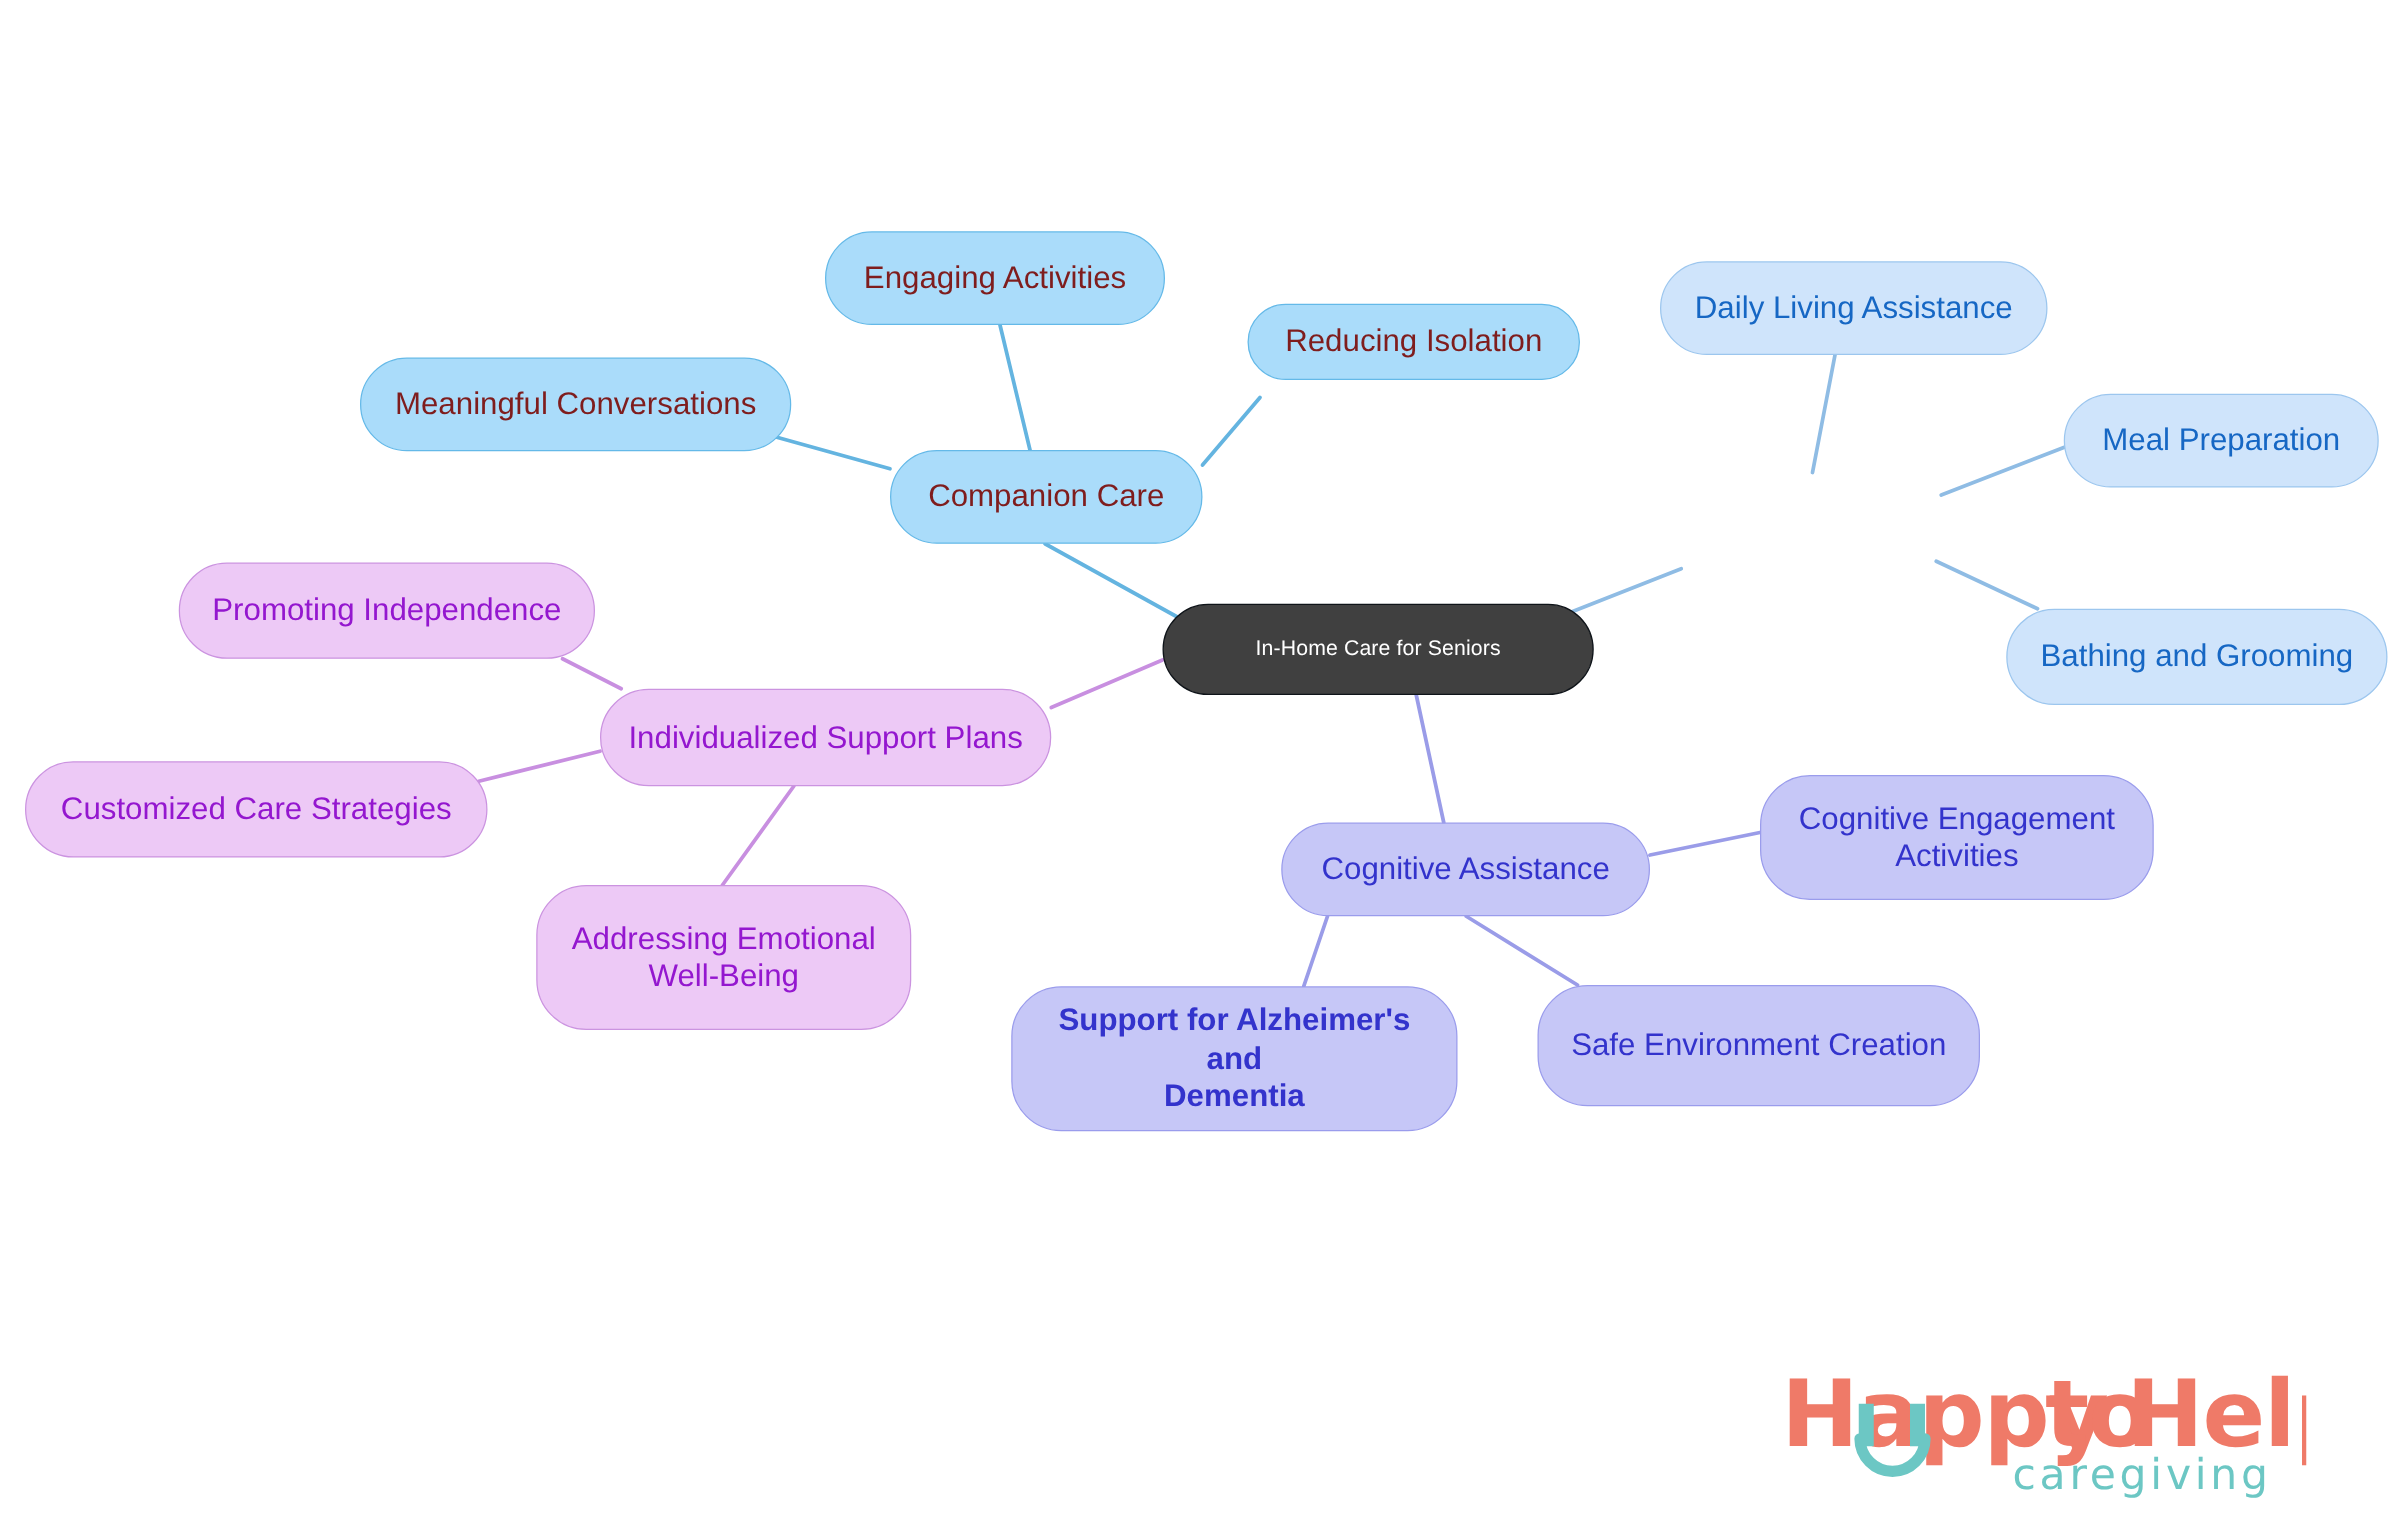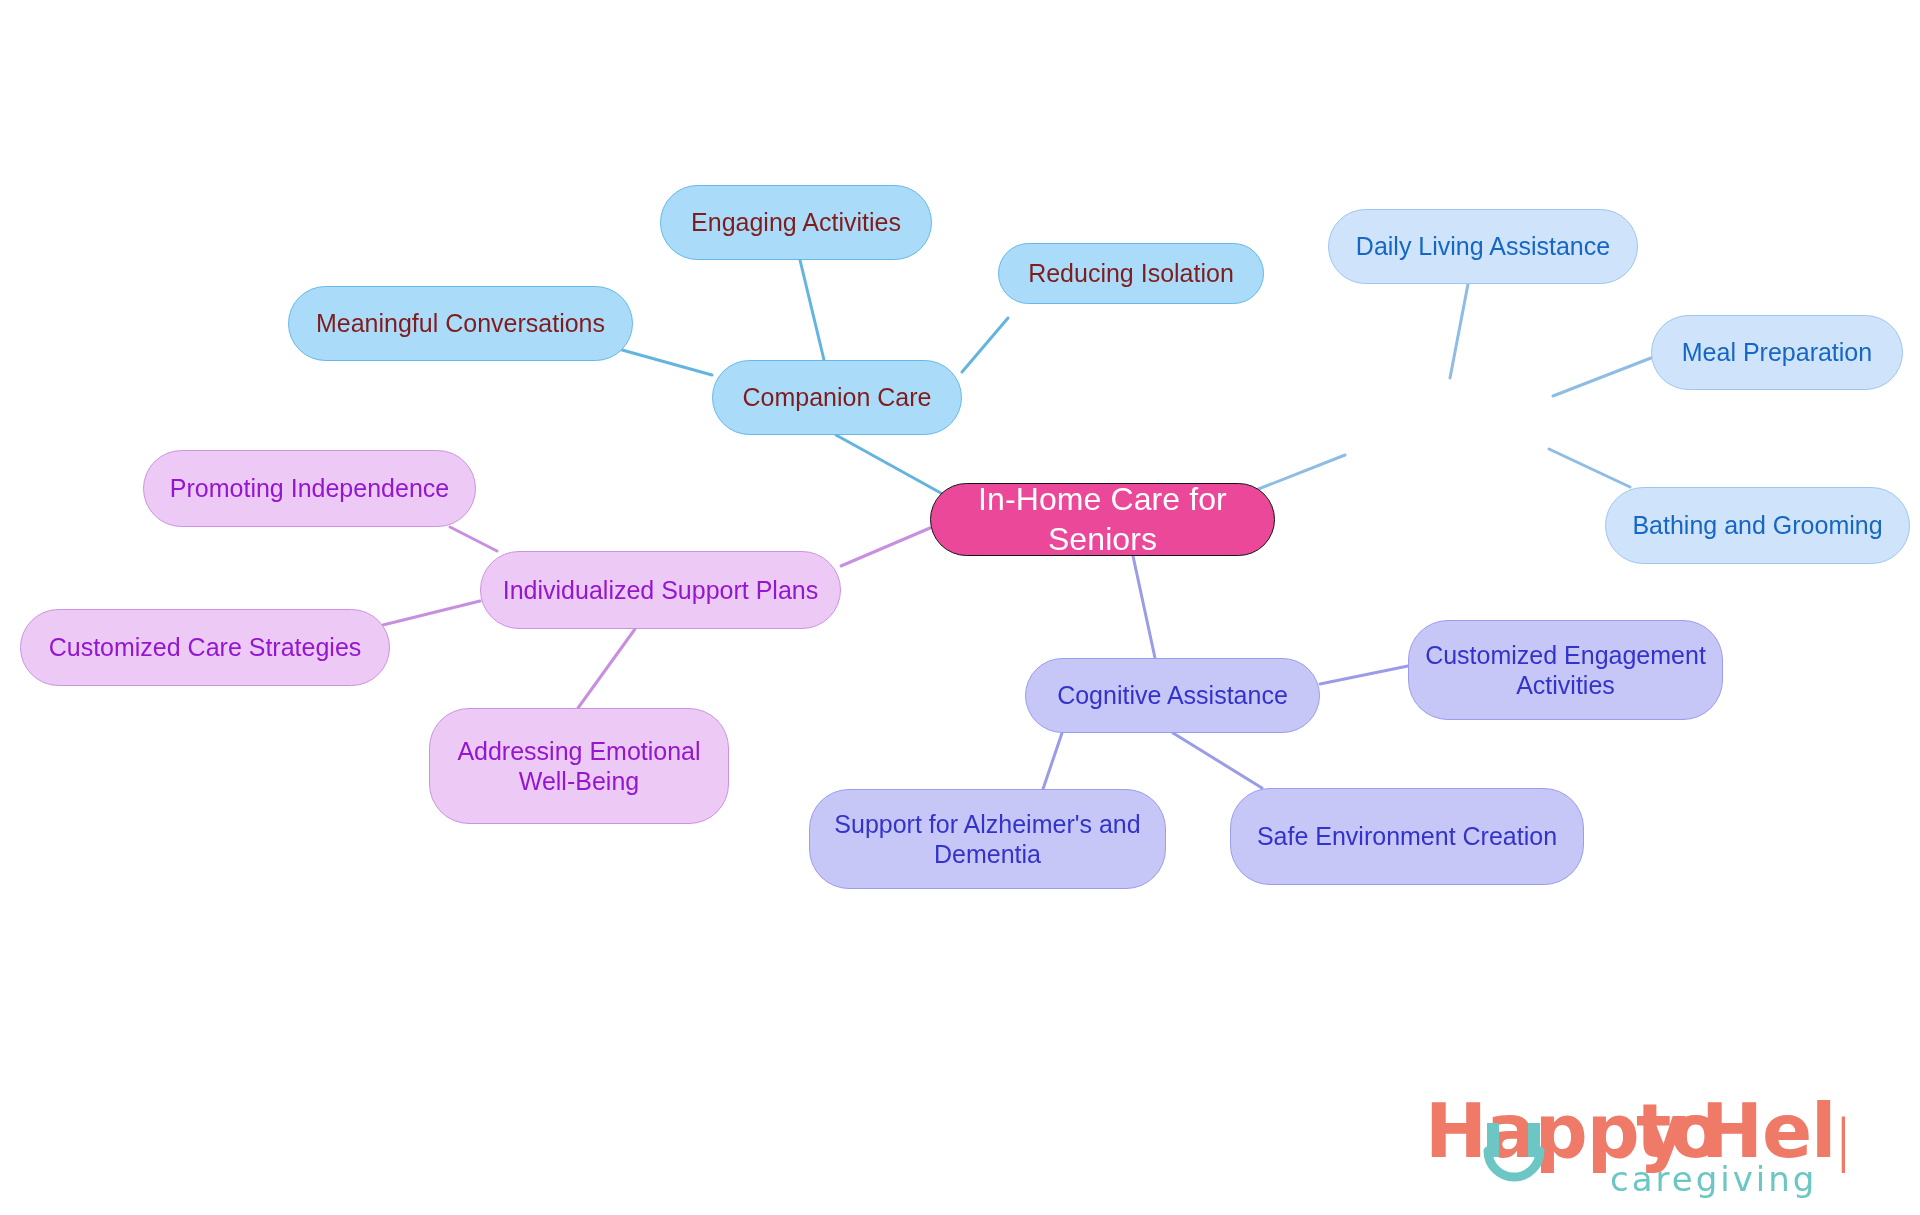--- a/index.html
+++ b/index.html
@@ -35,25 +35,25 @@
     justify-content: center;
     text-align: center;
     border-radius: 40px;
     border-style: solid;
     border-width: 1.5px;
     line-height: 1.22;
     padding: 6px 14px;
     white-space: pre-line;
   }
   .node.root {
-    background: #ec4899;
+    background: #404040;
     border-color: #0f1419;
     color: #ffffff;
     border-radius: 44px;
-    font-size: 32px;
+    font-size: 17px;
     letter-spacing: 0.1px;
   }
   .node.companion {
     background: #aadcfa;
     border-color: #64b9e8;
     color: #7f1d1d;
     font-size: 25px;
   }
   .node.personal {
     background: #cfe4fb;
@@ -122,24 +122,24 @@
   <div class="node companion" style="left: 712px; top: 360px; width: 250px; height: 75px;">Companion Care</div>
   <div class="node companion" style="left: 660px; top: 185px; width: 272px; height: 75px;">Engaging Activities</div>
   <div class="node companion" style="left: 998px; top: 243px; width: 266px; height: 61px; text-align: center;">Reducing Isolation</div>
   <div class="node companion" style="left: 288px; top: 286px; width: 345px; height: 75px;">Meaningful Conversations</div>
 
   <div class="node personal" style="left: 1328px; top: 209px; width: 310px; height: 75px;">Daily Living Assistance</div>
   <div class="node personal" style="left: 1651px; top: 315px; width: 252px; height: 75px;">Meal Preparation</div>
   <div class="node personal" style="left: 1605px; top: 487px; width: 305px; height: 77px;">Bathing and Grooming</div>
 
   <div class="node cognitive" style="left: 1025px; top: 658px; width: 295px; height: 75px;">Cognitive Assistance</div>
-  <div class="node cognitive" style="left: 1408px; top: 620px; width: 315px; height: 100px;">Customized Engagement
+  <div class="node cognitive" style="left: 1408px; top: 620px; width: 315px; height: 100px;">Cognitive Engagement
 Activities</div>
   <div class="node cognitive" style="left: 1230px; top: 788px; width: 354px; height: 97px;">Safe Environment Creation</div>
-  <div class="node cognitive" style="left: 809px; top: 789px; width: 357px; height: 100px;">Support for Alzheimer's and
+  <div class="node cognitive" style="left: 809px; top: 789px; width: 357px; height: 116px; font-weight: bold;">Support for Alzheimer's and
 Dementia</div>
 
   <div class="node support" style="left: 480px; top: 551px; width: 361px; height: 78px;">Individualized Support Plans</div>
   <div class="node support" style="left: 143px; top: 450px; width: 333px; height: 77px; text-align: center;">Promoting Independence</div>
   <div class="node support" style="left: 20px; top: 609px; width: 370px; height: 77px;">Customized Care Strategies</div>
   <div class="node support" style="left: 429px; top: 708px; width: 300px; height: 116px;">Addressing Emotional
 Well-Being</div>
 
   <svg id="logo" viewBox="0 0 420 105">
     <text id="logo-word1" class="logo-main" x="0" y="62" fill="#ef7a68">Happy</text>

